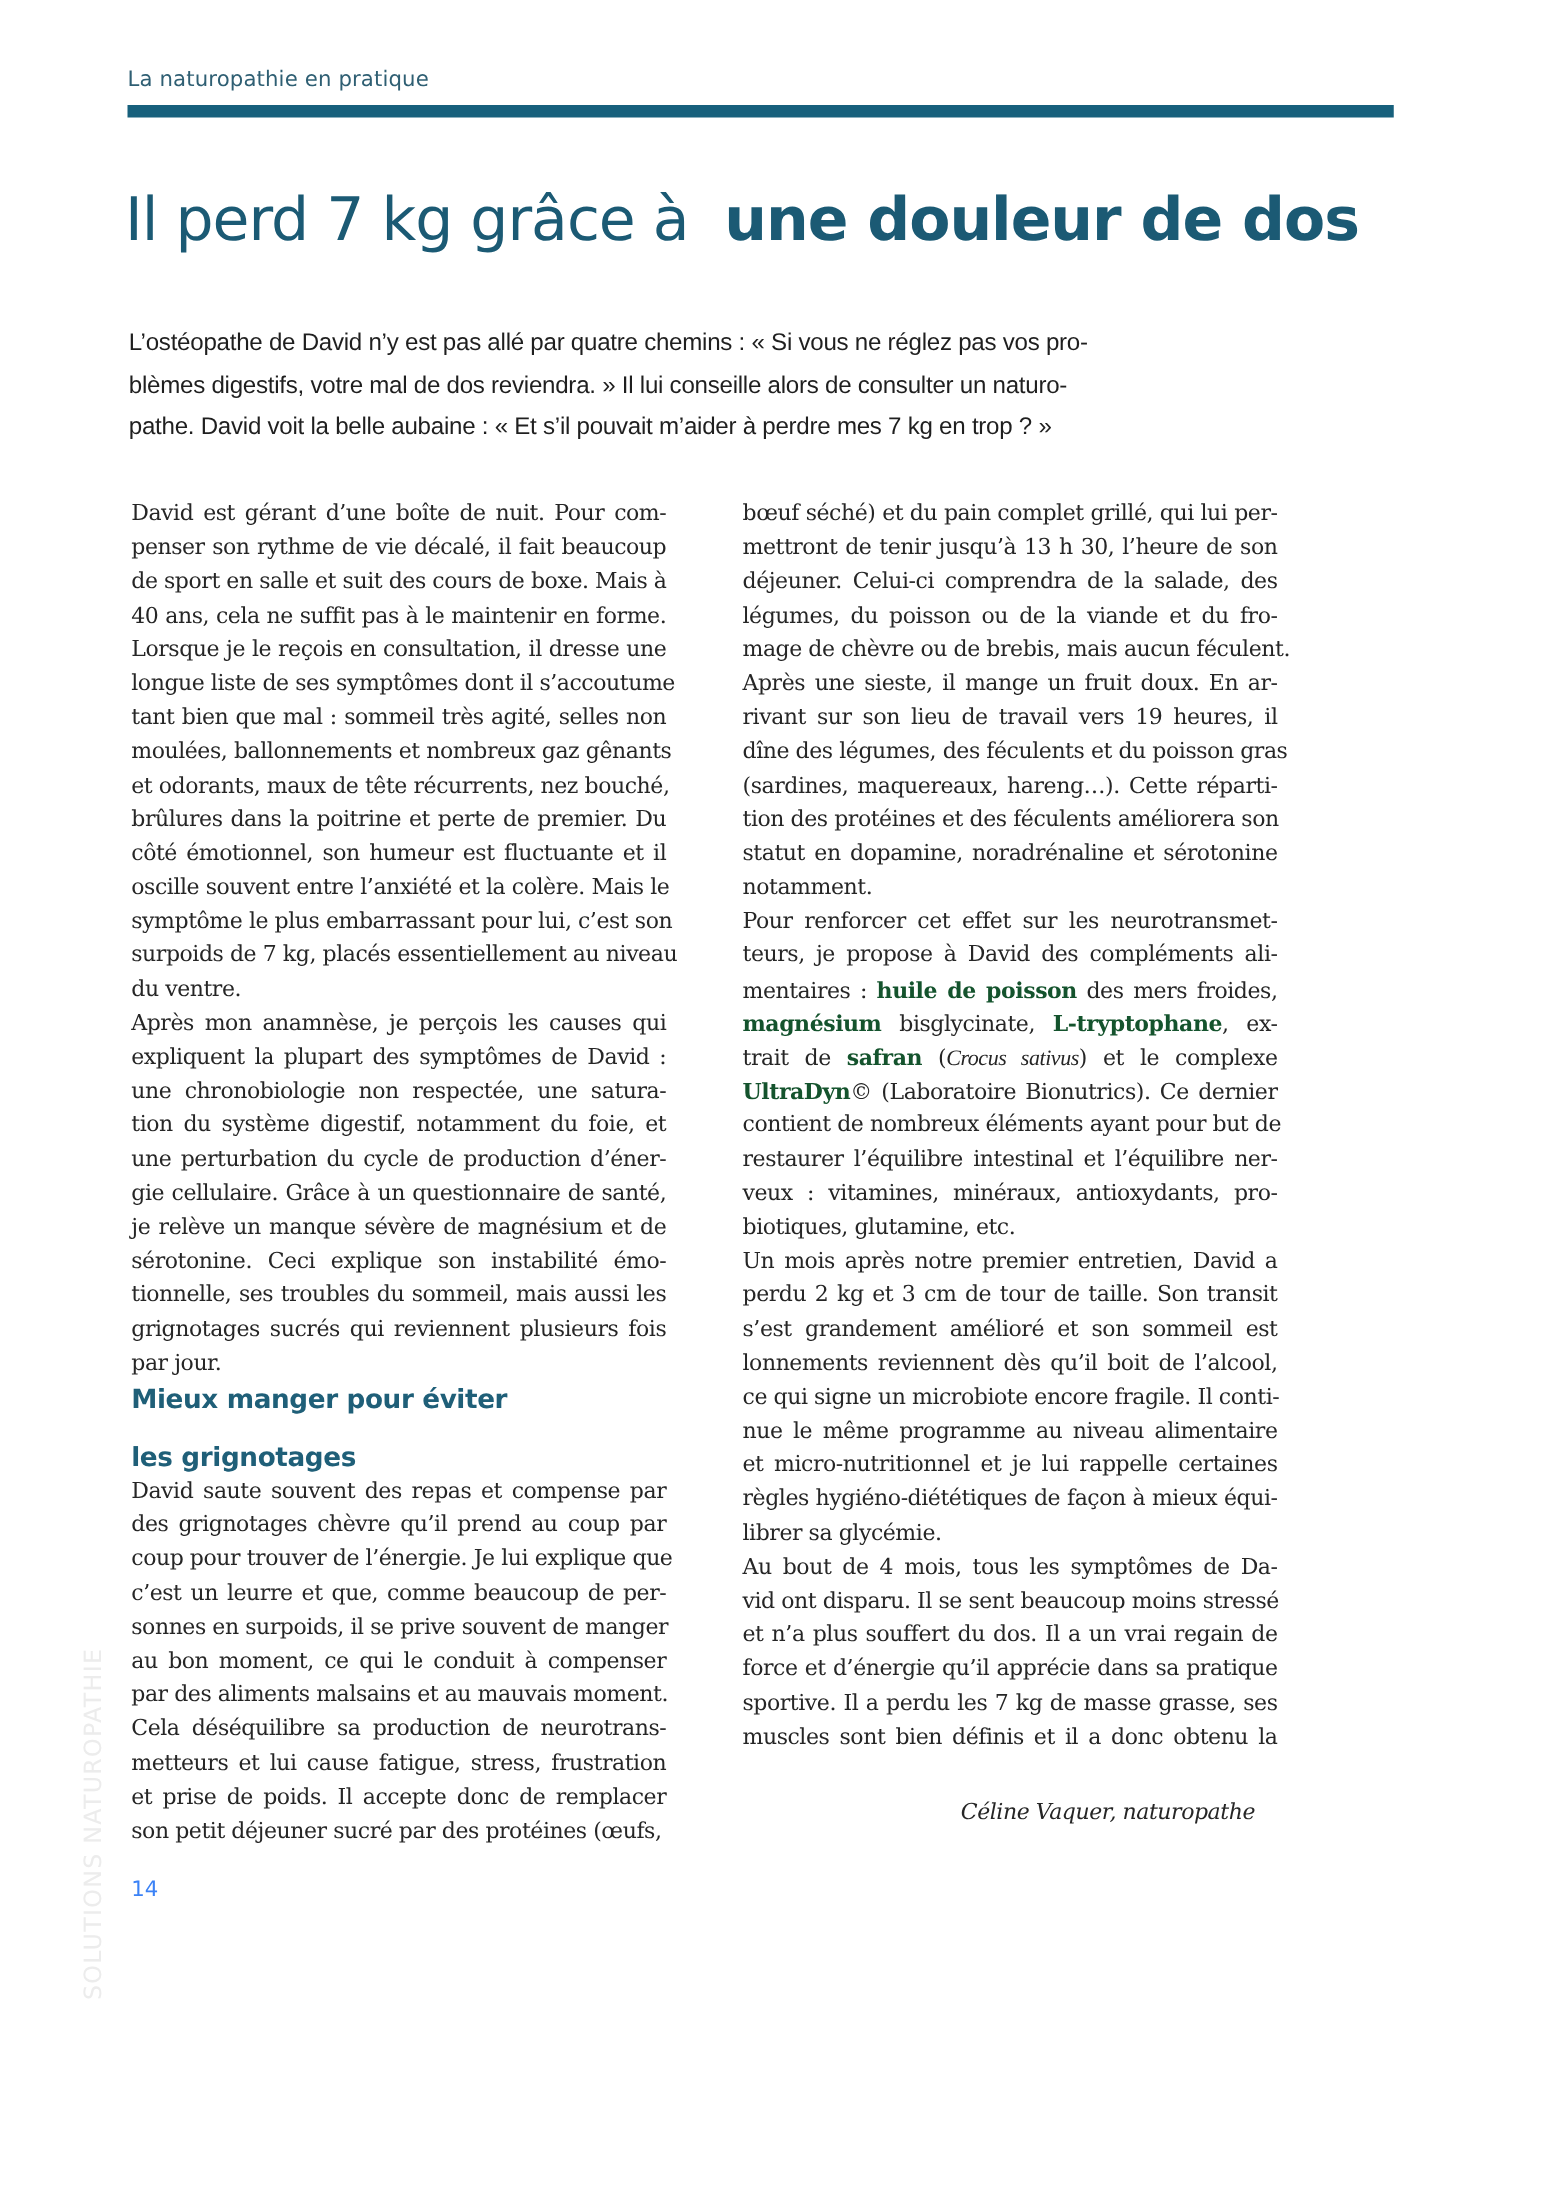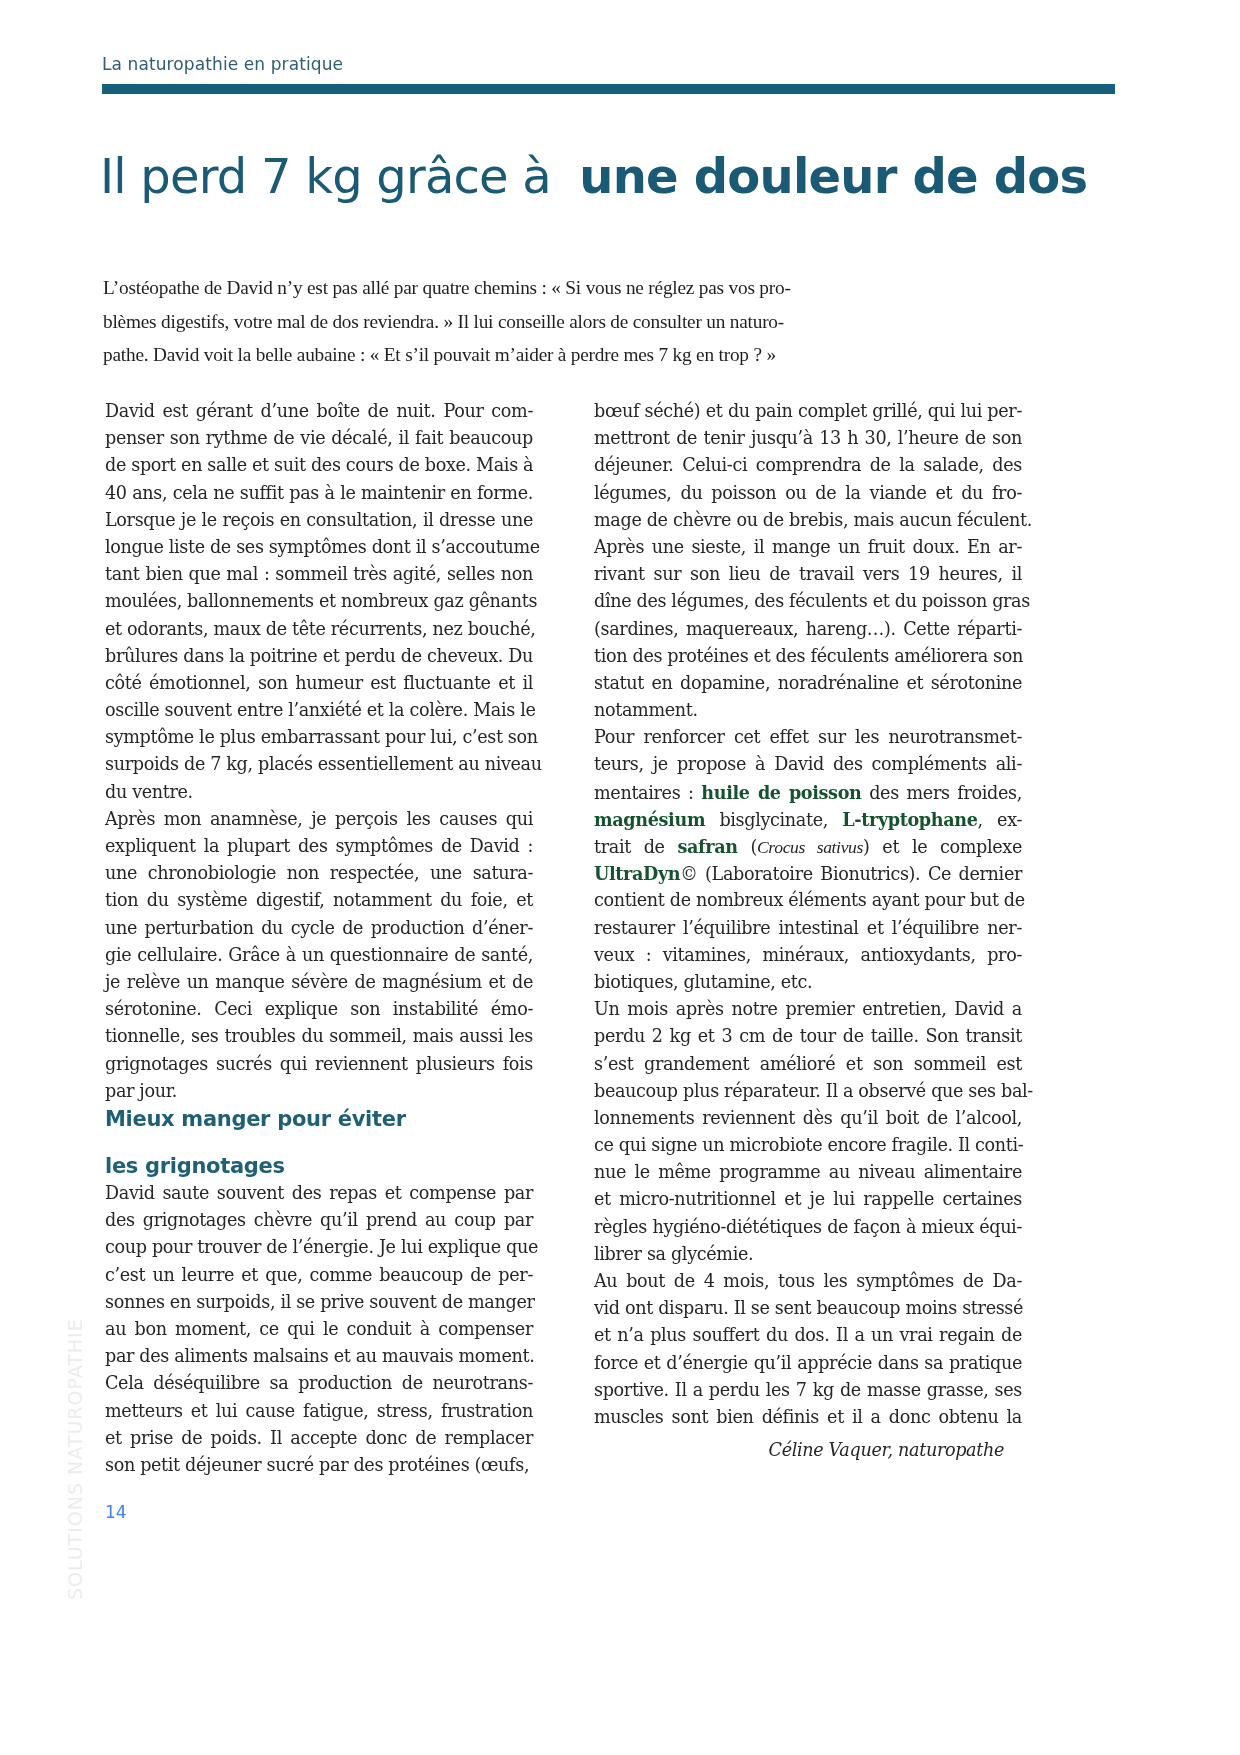--- a/index.html
+++ b/index.html
@@ -2,21 +2,21 @@
 <html><head>
   <meta charset="utf-8">
   <style>
     html, body { margin: 0; padding: 0; background: #ffffff; }
     body { width: 1240px; height: 1755px; position: relative; overflow: hidden; color: #1e1e1e; }
     .runhead { position: absolute; left: 102px; top: 54px; font-family: "DejaVu Sans", sans-serif; font-size: 17px; color: #2f5f73; letter-spacing: 0.1px; }
     .bar { position: absolute; left: 102px; top: 84px; width: 1013px; height: 10px; background: #17607c; }
     .title { position: absolute; left: 100px; top: 152px; font-family: "DejaVu Sans", sans-serif; font-size: 48px; color: #1b5a74; letter-spacing: -0.8px; white-space: nowrap; line-height: 1; }
     .title .thin { font-weight: normal; }
     .title .bold { font-weight: bold; margin-left: 14px; }
-    .lead { position: absolute; left: 103px; top: 271px; width: 1010px; font-family: Liberation Serif, serif; font-size: 19.3px; line-height: 33.5px; color: #1f1f1f; letter-spacing: -0.2px; }
+    .lead { position: absolute; left: 103px; top: 258px; width: 1010px; font-family: Liberation Sans, sans-serif; font-size: 19.3px; line-height: 33.5px; color: #1f1f1f; letter-spacing: -0.2px; }
     .lead .line { display: block; white-space: nowrap; }
     .col { position: absolute; font-family: "DejaVu Serif", serif; font-size: 17.6px; line-height: 27.2px; color: #262626; letter-spacing: -0.35px; }
     .col-left { left: 105px; top: 398px; width: 428px; }
     .col-right { left: 594px; top: 398px; width: 428px; }
     .ln { display: block; white-space: nowrap; text-align: justify; text-align-last: justify; height: 27.2px; }
     .ln.end { text-align-last: left; }
     .subhead { position: absolute; left: 105px; top: 1088px; font-family: "DejaVu Sans", sans-serif; font-weight: bold; font-size: 21px; line-height: 31px; color: #1f5f78; letter-spacing: -0.3px; }
     .subhead span { display: block; margin-top: 16px; }
     .col-left2 { left: 105px; top: 1180px; width: 428px; }
     .signature { position: absolute; right: 236px; top: 1440px; font-family: "DejaVu Serif", serif; font-style: italic; font-size: 17.6px; color: #262626; letter-spacing: -0.35px; }
@@ -44,21 +44,21 @@
 <div class="col col-left" id="col-left">
     <span class="ln">David est gérant d’une boîte de nuit. Pour com-</span>
     <span class="ln">penser son rythme de vie décalé, il fait beaucoup</span>
     <span class="ln">de sport en salle et suit des cours de boxe. Mais à</span>
     <span class="ln">40 ans, cela ne suffit pas à le maintenir en forme.</span>
     <span class="ln">Lorsque je le reçois en consultation, il dresse une</span>
     <span class="ln">longue liste de ses symptômes dont il s’accoutume</span>
     <span class="ln">tant bien que mal : sommeil très agité, selles non</span>
     <span class="ln">moulées, ballonnements et nombreux gaz gênants</span>
     <span class="ln">et odorants, maux de tête récurrents, nez bouché,</span>
-    <span class="ln">brûlures dans la poitrine et perdu de cheveux. Du</span>
+    <span class="ln">brûlures dans la poitrine et perte de premier. Du</span>
     <span class="ln">côté émotionnel, son humeur est fluctuante et il</span>
     <span class="ln">oscille souvent entre l’anxiété et la colère. Mais le</span>
     <span class="ln">symptôme le plus embarrassant pour lui, c’est son</span>
     <span class="ln">surpoids de 7 kg, placés essentiellement au niveau</span>
     <span class="ln end">du ventre.</span>
     <span class="ln">Après mon anamnèse, je perçois les causes qui</span>
     <span class="ln">expliquent la plupart des symptômes de David :</span>
     <span class="ln">une chronobiologie non respectée, une satura-</span>
     <span class="ln">tion du système digestif, notamment du foie, et</span>
     <span class="ln">une perturbation du cycle de production d’éner-</span>
@@ -108,21 +108,20 @@
     <span class="ln"><b>magnésium</b> bisglycinate, <b>L-tryptophane</b>, ex-</span>
     <span class="ln">trait de <b>safran</b> (<i>Crocus sativus</i>) et le complexe</span>
     <span class="ln"><b>UltraDyn</b>© (Laboratoire Bionutrics). Ce dernier</span>
     <span class="ln">contient de nombreux éléments ayant pour but de</span>
     <span class="ln">restaurer l’équilibre intestinal et l’équilibre ner-</span>
     <span class="ln">veux : vitamines, minéraux, antioxydants, pro-</span>
     <span class="ln end">biotiques, glutamine, etc.</span>
     <span class="ln">Un mois après notre premier entretien, David a</span>
     <span class="ln">perdu 2 kg et 3 cm de tour de taille. Son transit</span>
     <span class="ln">s’est grandement amélioré et son sommeil est</span>
-    <span class="ln">beaucoup plus réparateur. Il a observé que ses bal-</span>
     <span class="ln">lonnements reviennent dès qu’il boit de l’alcool,</span>
     <span class="ln">ce qui signe un microbiote encore fragile. Il conti-</span>
     <span class="ln">nue le même programme au niveau alimentaire</span>
     <span class="ln">et micro-nutritionnel et je lui rappelle certaines</span>
     <span class="ln">règles hygiéno-diététiques de façon à mieux équi-</span>
     <span class="ln end">librer sa glycémie.</span>
     <span class="ln">Au bout de 4 mois, tous les symptômes de Da-</span>
     <span class="ln">vid ont disparu. Il se sent beaucoup moins stressé</span>
     <span class="ln">et n’a plus souffert du dos. Il a un vrai regain de</span>
     <span class="ln">force et d’énergie qu’il apprécie dans sa pratique</span>

